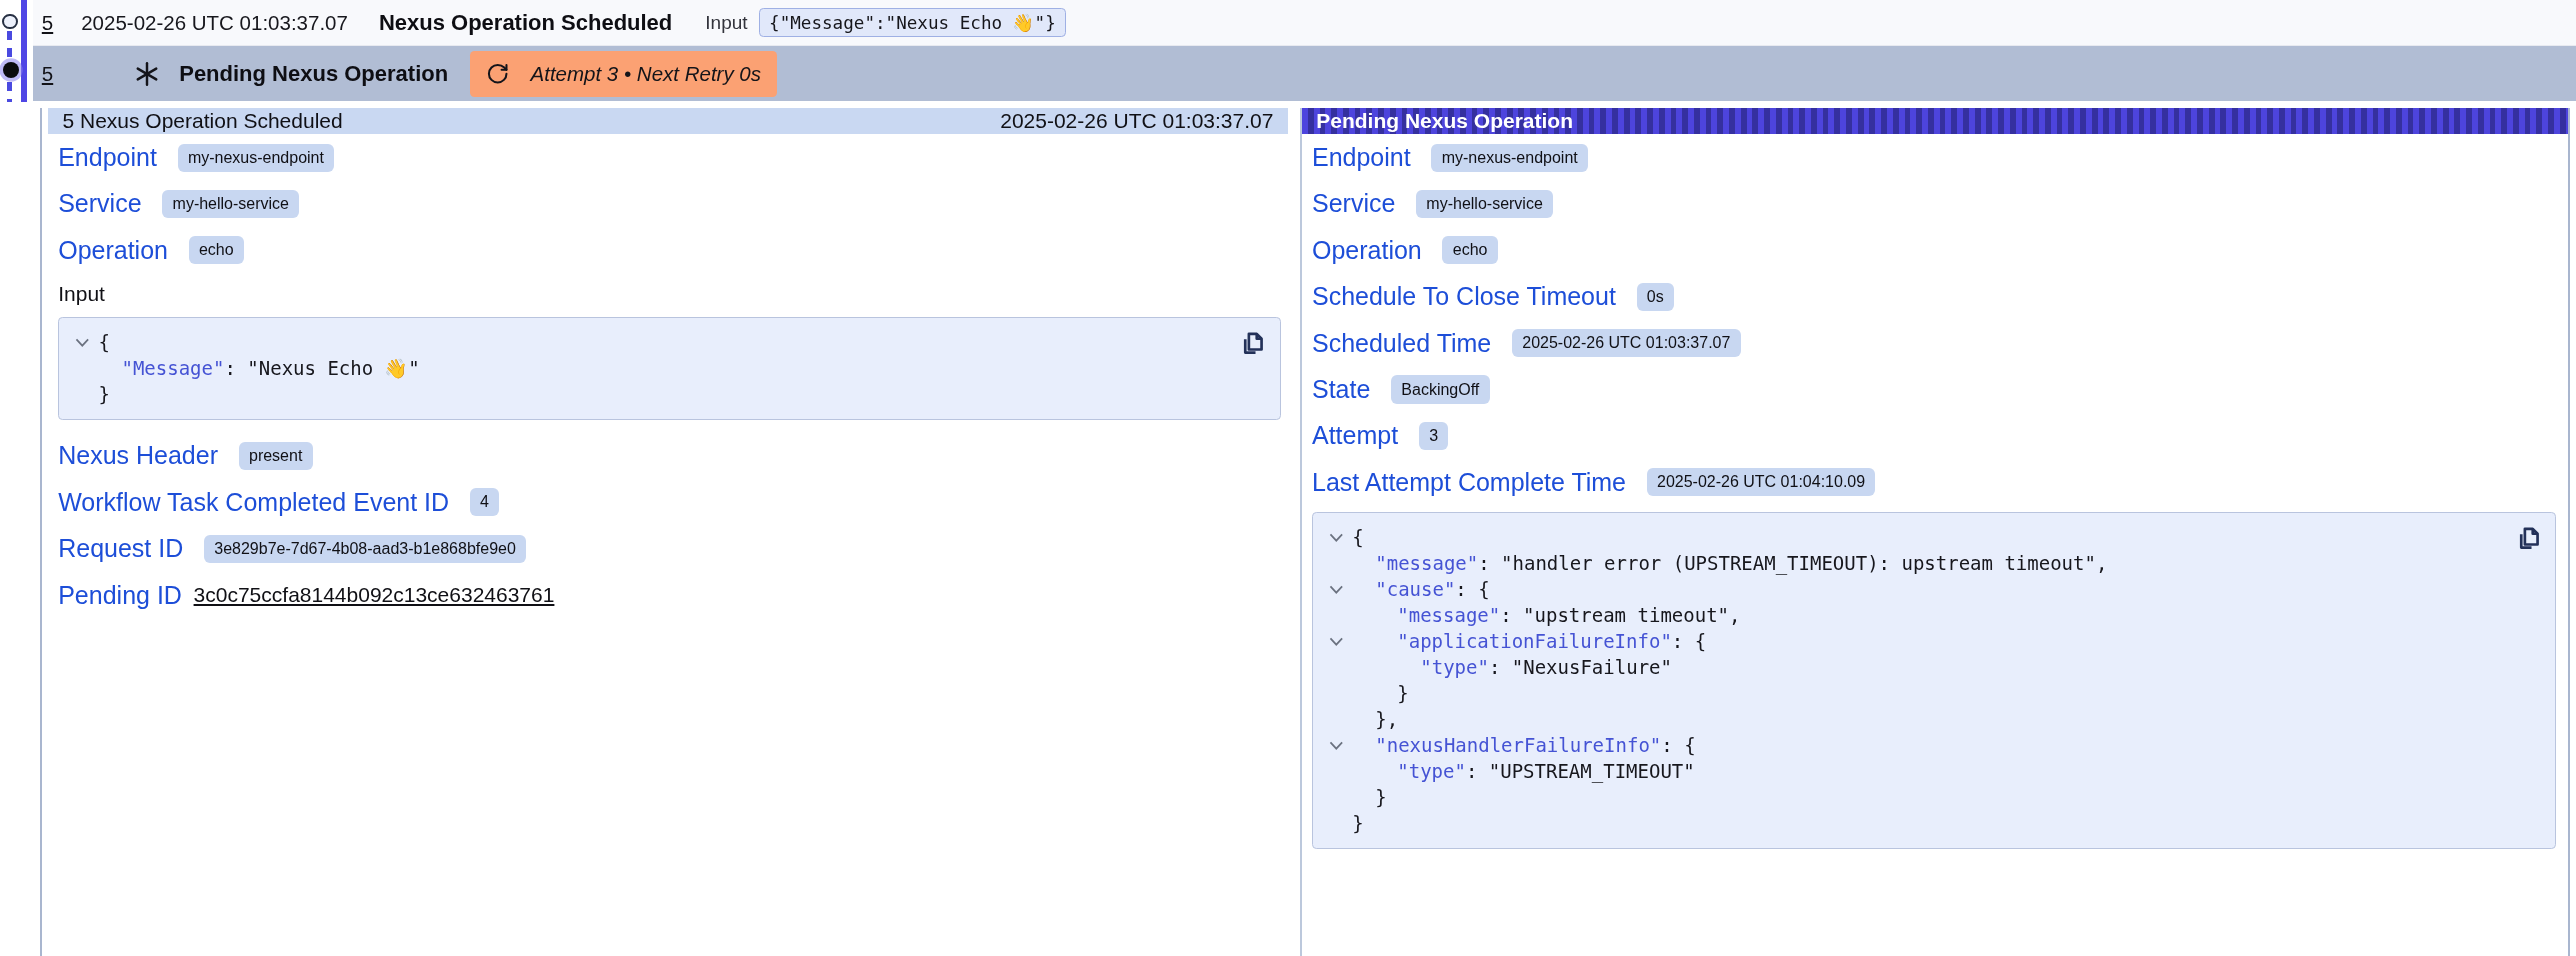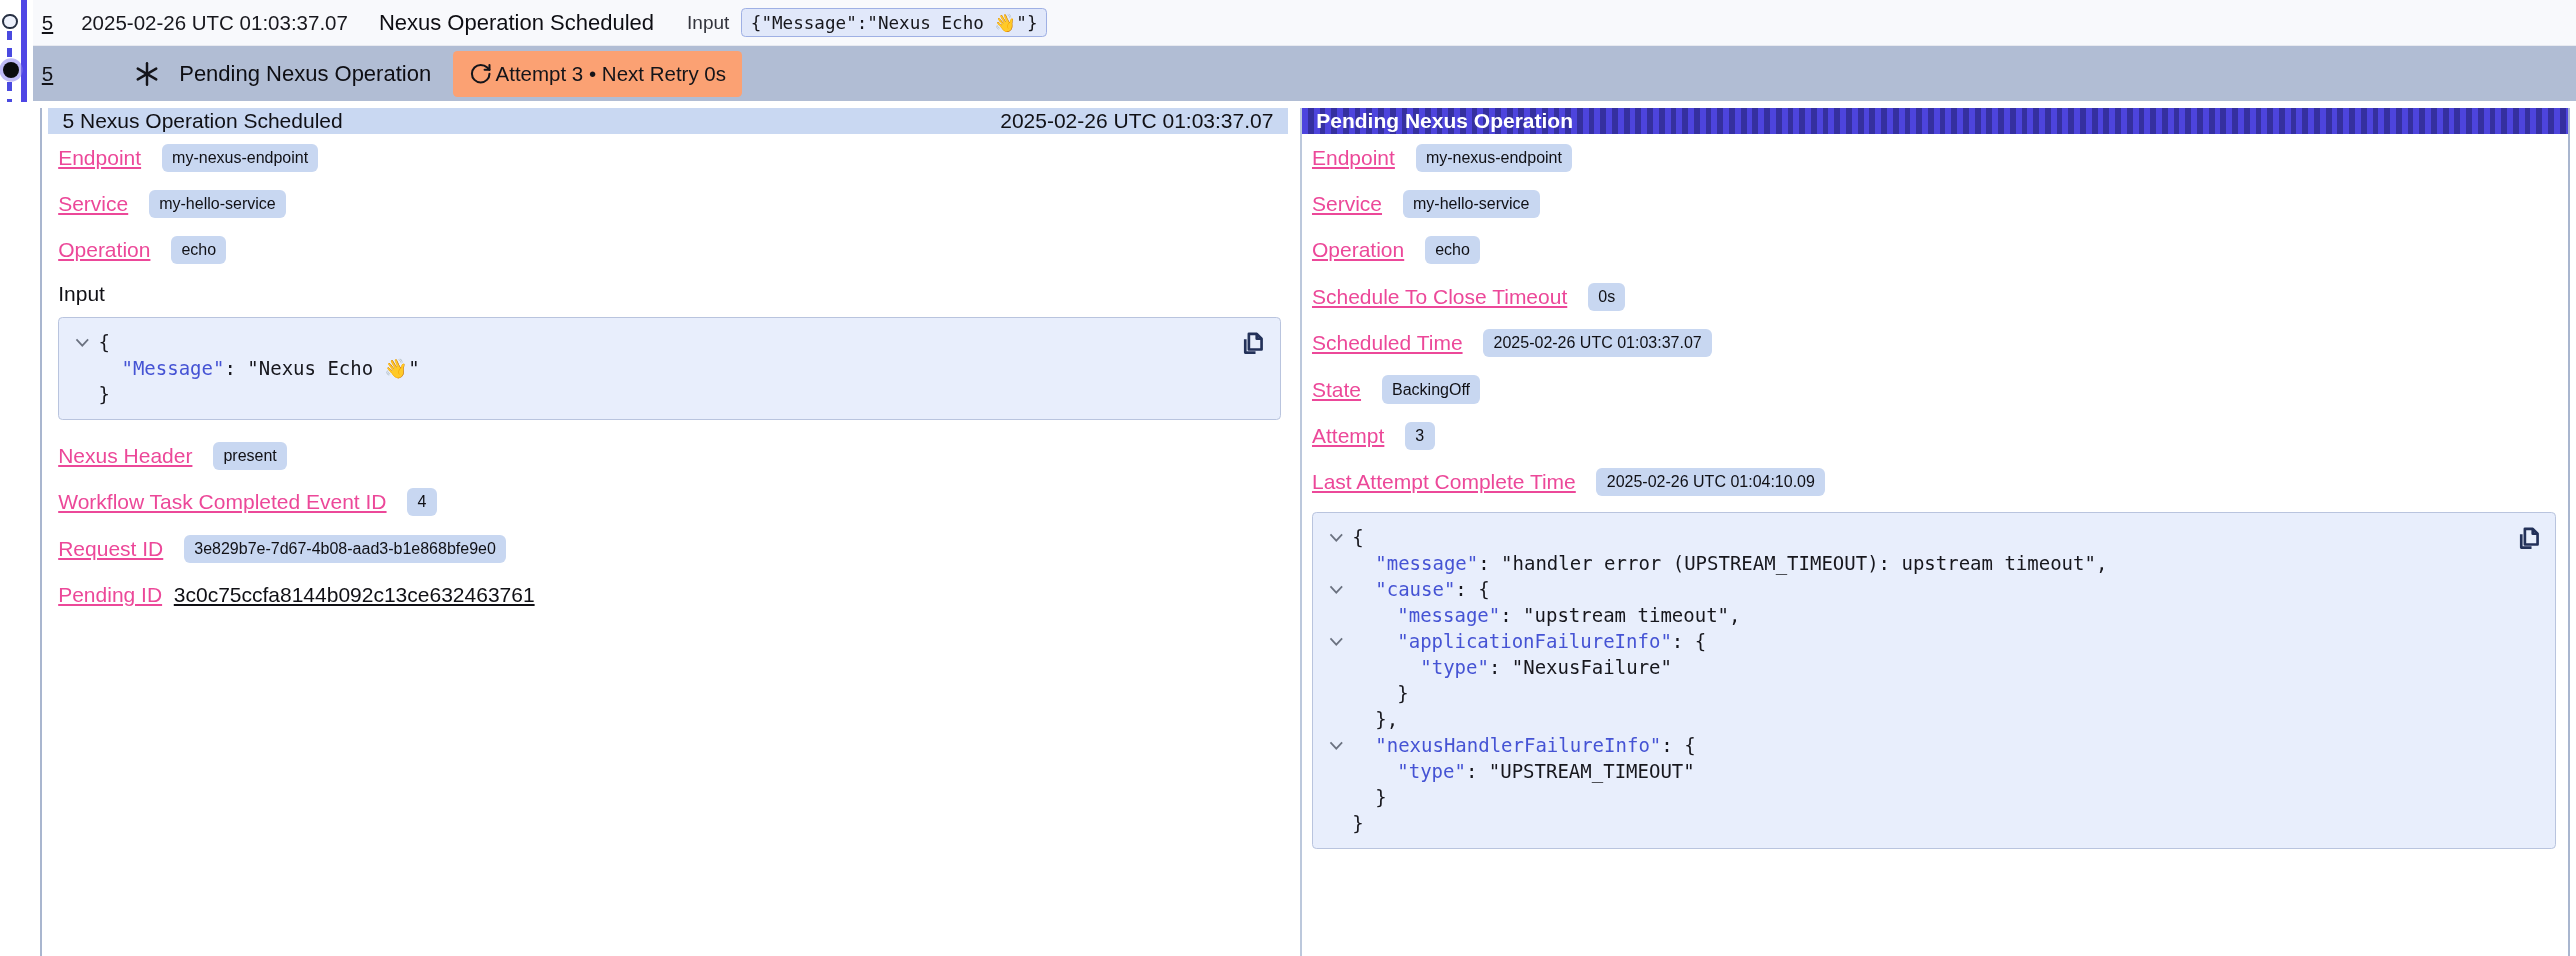--- a/index.html
+++ b/index.html
@@ -31,43 +31,43 @@
     border:2.9px solid #273043;background:#edf1fb;}
   .tl-circle-filled{position:absolute;left:2.9px;top:62px;width:16px;height:16px;border-radius:50%;
     background:#0b0b0e;box-shadow:0 0 0 3.7px rgba(139,130,238,.55);}
   
   .rows{position:absolute;left:33px;top:0;right:0;}
   .event-row{display:flex;align-items:center;padding-left:8.8px;}
   .row-1{height:46px;background:#f8f9fc;border-bottom:0.7px solid #e8eaf0;}
   .row-2{height:55px;background:var(--selected-row);}
   .ev-id{color:#121217;text-decoration:underline;font-size:20.5px;flex:none;}
   .ev-time{margin-left:28px;font-size:20.5px;color:#17171d;}
-  .ev-title{margin-left:31px;font-size:22px;font-weight:400;color:#0e0e13;}
+  .ev-title{margin-left:31px;font-size:22px;font-weight:700;color:#0e0e13;}
   .ev-input-label{margin-left:33px;font-size:19px;color:#33343c;}
   .ev-input-badge{margin-left:11.7px;font-family:"DejaVu Sans Mono",monospace;font-size:17.6px;color:#16161b;
     background:#e1e8fa;border:1.5px solid #9fb0e4;border-radius:4.4px;padding:3.7px 8.8px;}
   .row-2 .ev-title{margin-left:19px;}
   .asterisk{margin-left:81px;flex:none;display:flex;align-items:center;}
-  .retry-badge{margin-left:22px;display:flex;align-items:center;gap:3px;
+  .retry-badge{margin-left:22px;display:flex;align-items:center;gap:21px;
     background:var(--retry-badge);border-radius:4.4px;padding:11px 16px;
-    font-size:20.5px;font-weight:500;color:#141419;}
+    font-size:20.5px;font-weight:500;color:#141419;font-style:italic;}
   
   .detail{position:absolute;top:108px;left:40px;width:2530px;bottom:0;
     border-left:2.2px solid var(--panel-border);border-right:2.2px solid var(--panel-border);
     display:flex;background:#fff;}
   .col-left{flex:none;width:1246px;padding-left:5.9px;}
   .col-right{flex:1;margin-left:11.7px;border-left:2.2px solid #bcc8dc;display:flex;flex-direction:column;}
   .panel-header{height:26px;display:flex;align-items:center;justify-content:space-between;
     padding:0 14.6px;font-size:21px;color:#101015;background:var(--header-bg);}
   .panel-header.striped{
     background:repeating-linear-gradient(90deg,var(--stripe-light) 0 5.9px,var(--stripe-dark) 5.9px 11.7px);
     color:#ffffff;font-weight:600;justify-content:flex-start;}
   .fields{padding-top:6.6px;}
   .field{display:flex;align-items:center;gap:11.7px;height:34px;margin:0 0 12.4px 10.3px;}
-  .flabel{font-size:21px;color:#ec4899;white-space:nowrap;text-decoration:underline;}
+  .flabel{font-size:25px;color:#1d4ed8;white-space:nowrap;}
   .badge{font-size:16px;color:#101015;background:var(--badge-bg);border-radius:5.9px;
     padding:5.1px 10.3px;white-space:nowrap;margin-left:9px;}
   .link-value{font-size:21px;color:#101015;text-decoration:underline;white-space:nowrap;}
   .section-label{font-size:21px;color:#101015;margin:2.9px 0 8.8px 10.3px;height:28px;display:flex;align-items:center;}
   
   .code-block{position:relative;background:var(--code-bg);border:1.5px solid var(--code-border);
     border-radius:4.4px;padding:11.7px 14.6px 11.7px 7.3px;margin:0 7.3px 19px 10.3px;
     font-family:"DejaVu Sans Mono",monospace;font-size:19px;line-height:26px;color:#17171d;}
   .col-right .code-block{margin:0 11.7px 14.6px 10.3px;}
   .code-line{display:flex;align-items:flex-start;}

